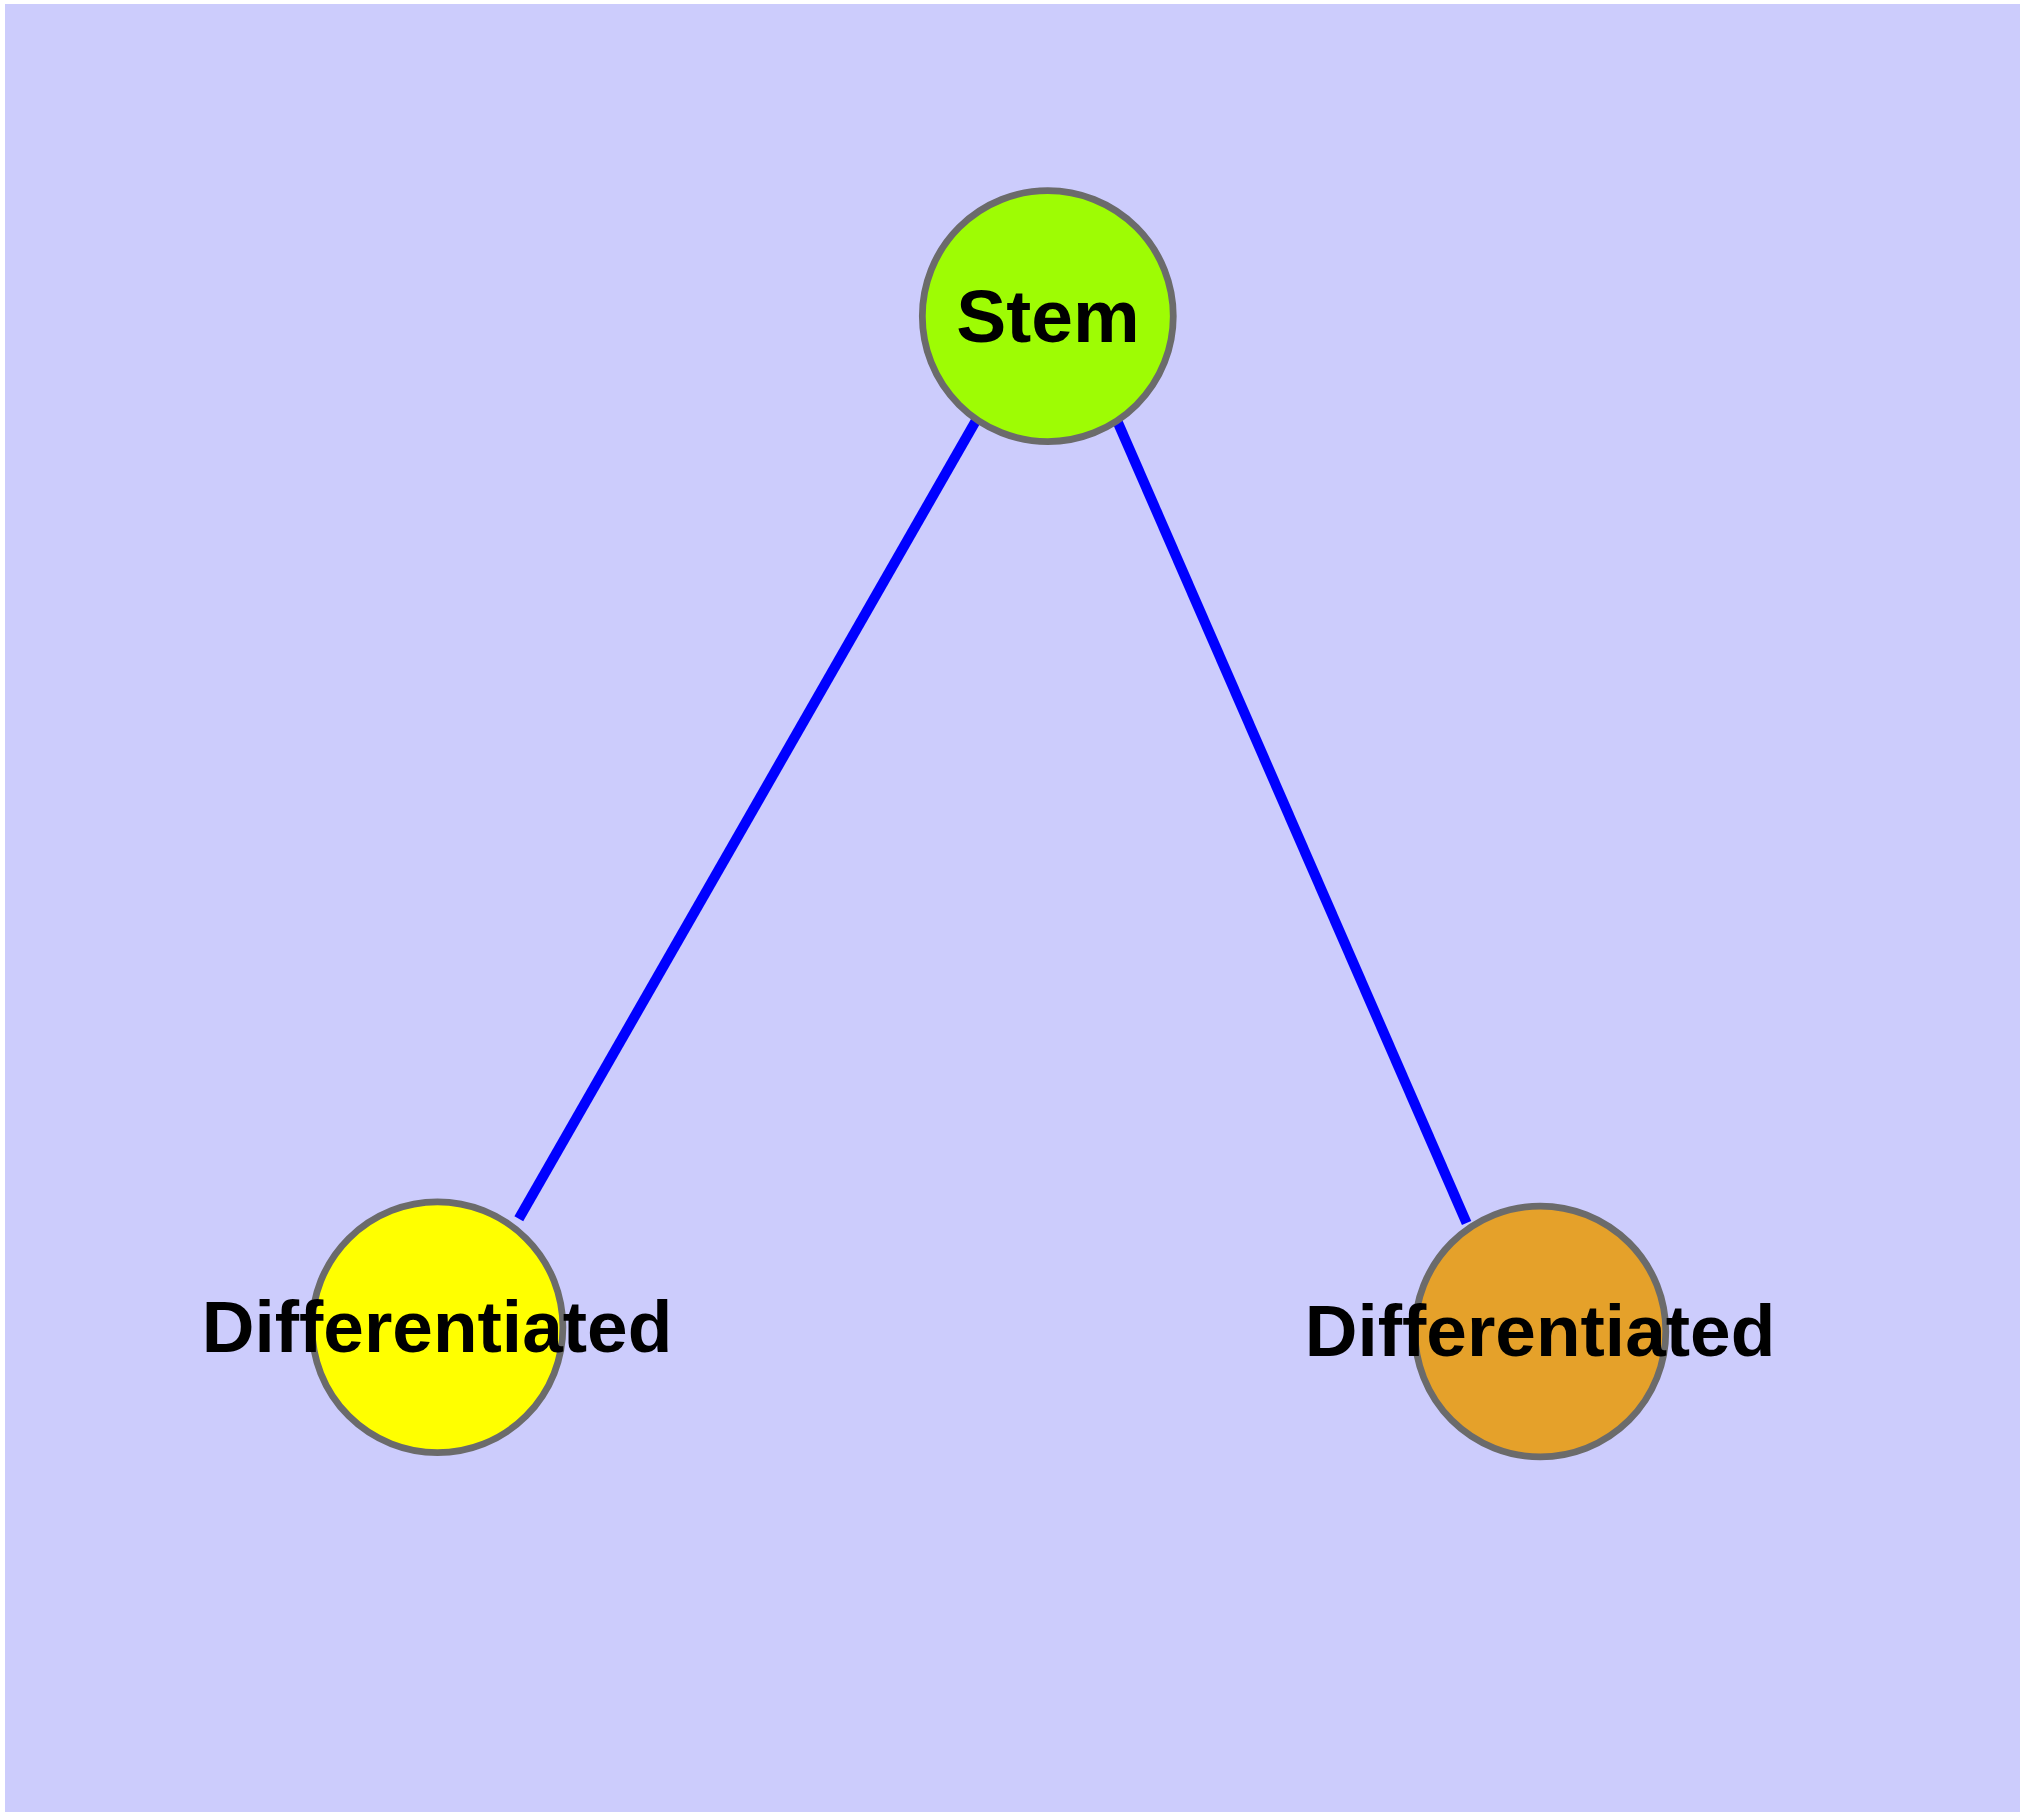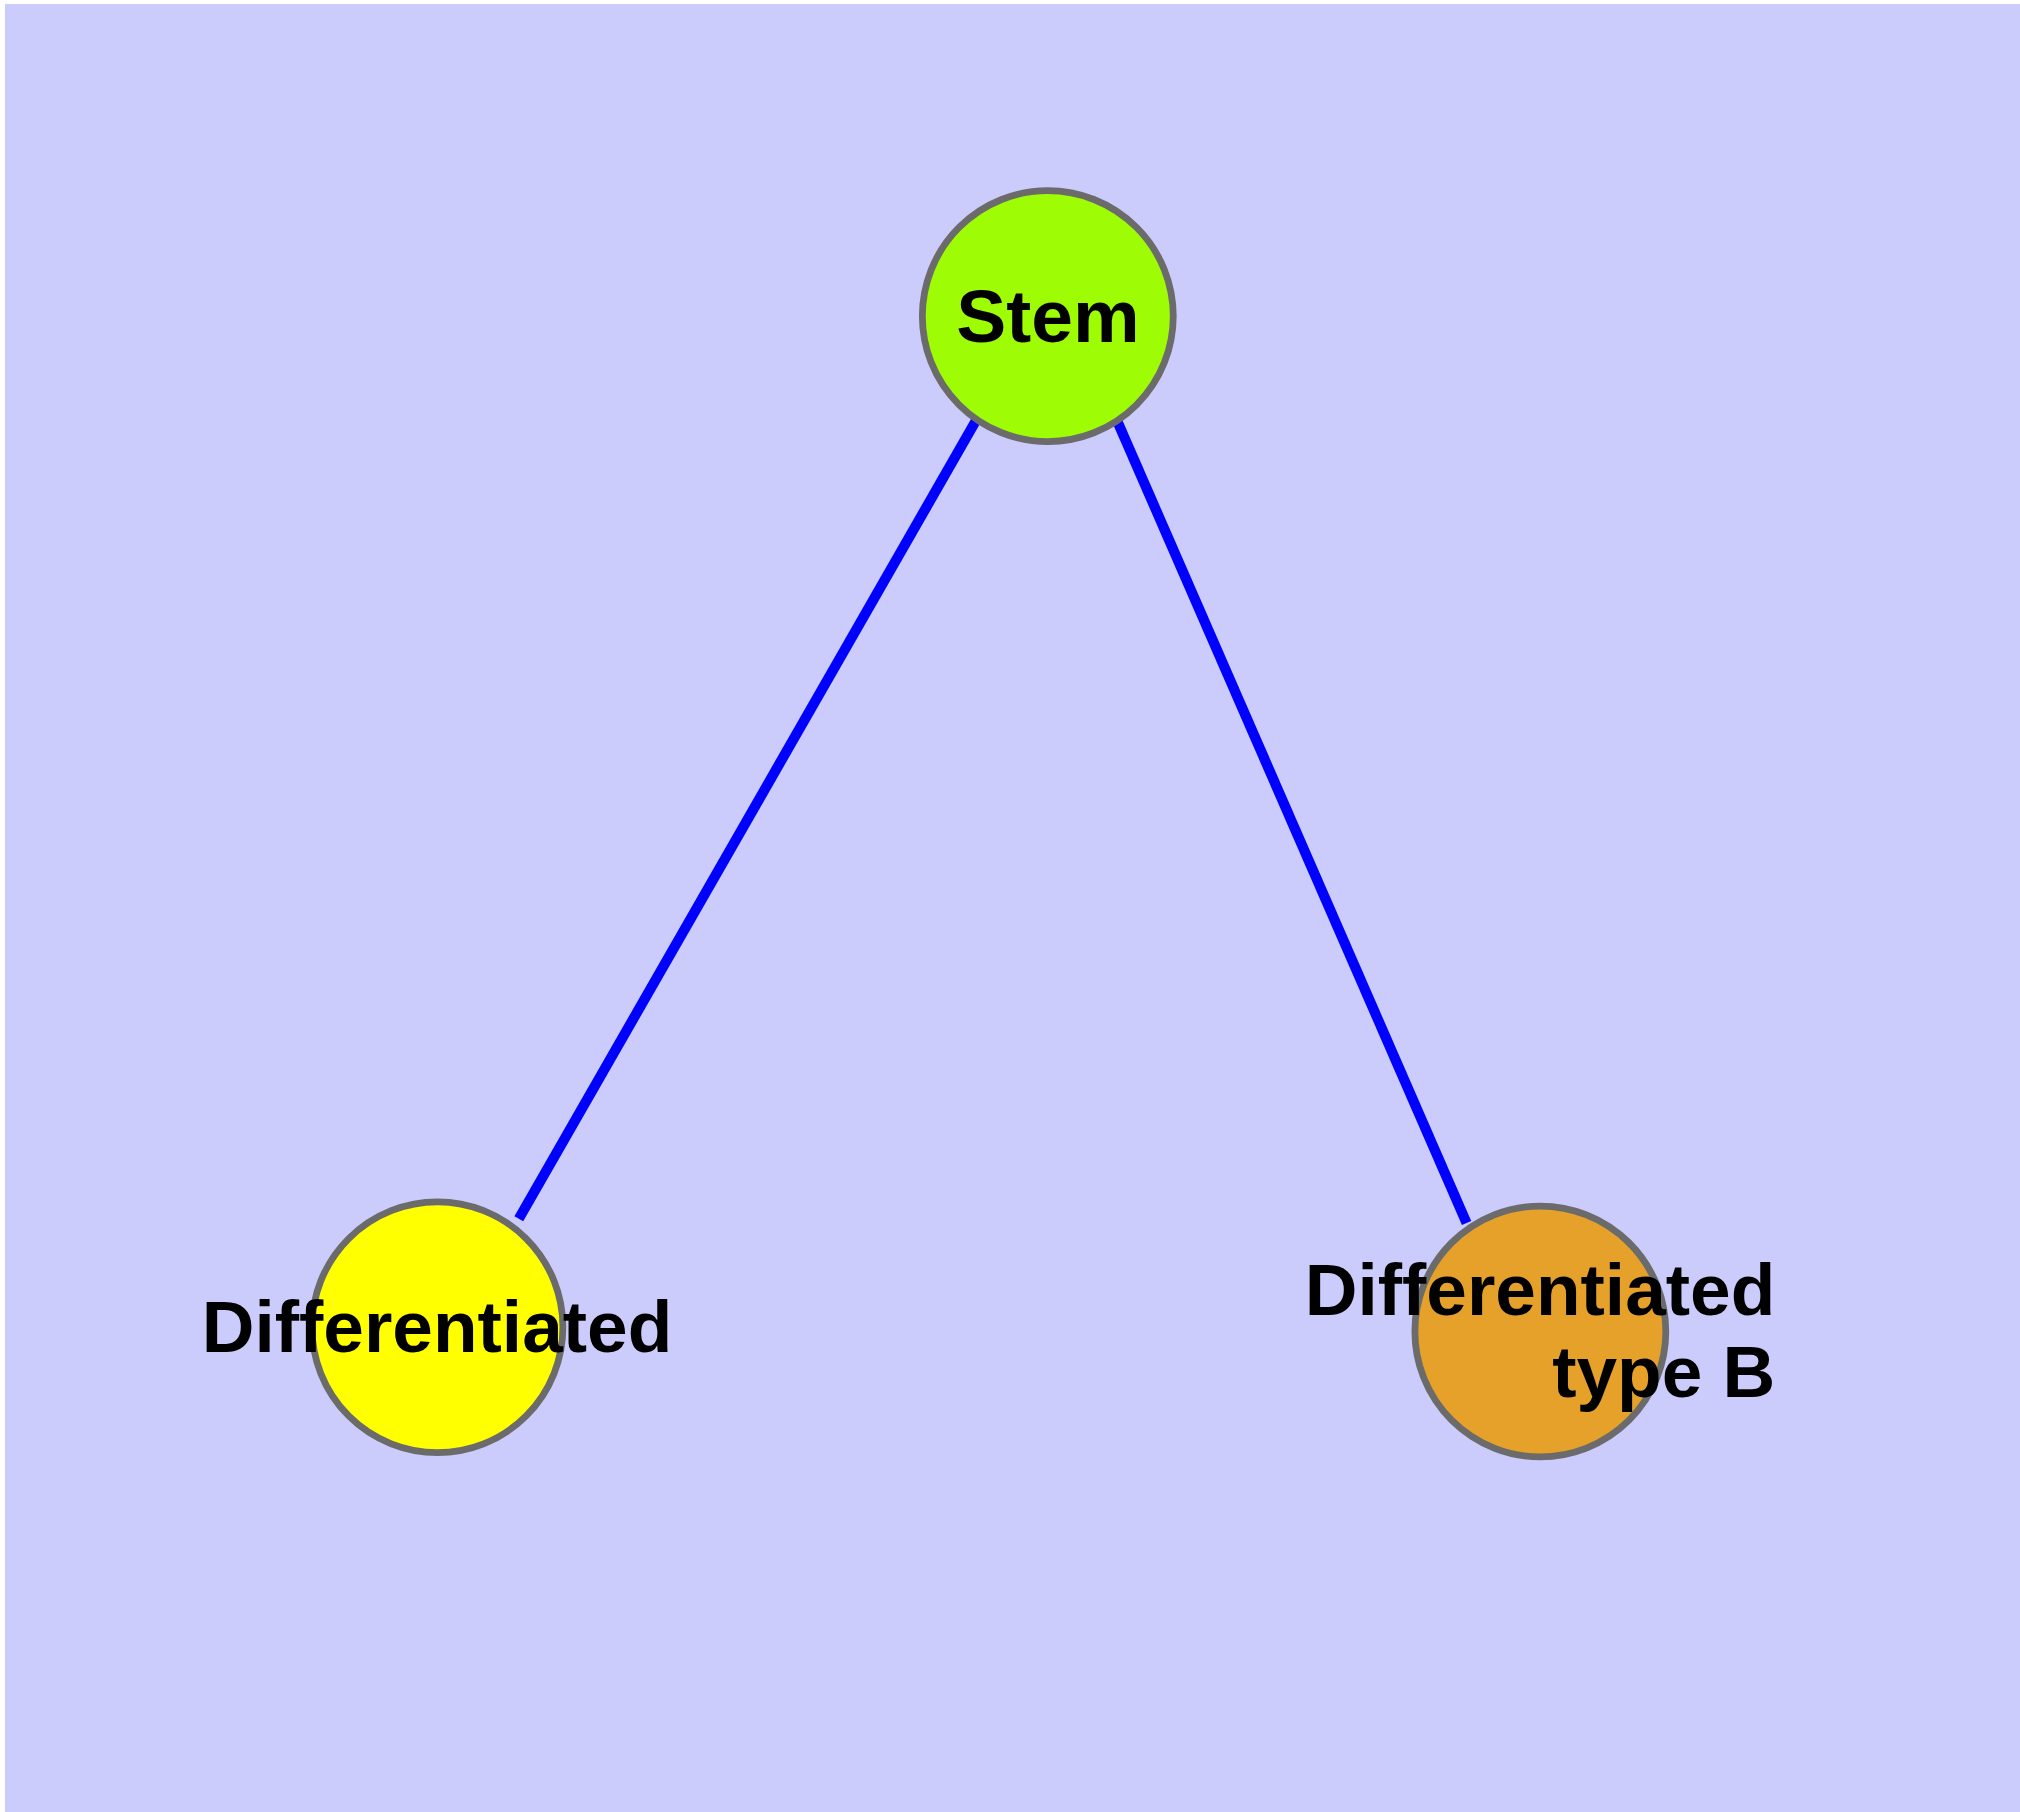--- a/index.html
+++ b/index.html
@@ -30,21 +30,21 @@
     top: 0;
     width: 2021px;
     height: 1812px;
   }
   .node-label {
     position: absolute;
     color: #000000;
     font-weight: bold;
     font-size: 73px;
     line-height: 1.12;
-    text-align: right;
+    text-align: left;
     white-space: pre;
     pointer-events: none;
     transform: translate(-50%, -50%);
   }
   .node-label.single {
     font-size: 75px;
   }
 </style>
 </head>
 <body>
@@ -64,16 +64,16 @@
       <circle cx="1236" cy="373" r="148" fill="#9efc04" stroke="#6b6b6b" stroke-width="8"></circle>
       <circle cx="516" cy="1566" r="148" fill="#ffff00" stroke="#6b6b6b" stroke-width="8"></circle>
       <circle cx="1817" cy="1571" r="148" fill="#e5a12a" stroke="#6b6b6b" stroke-width="8"></circle>
     </g>
   </svg>
 
   <div class="node-label single" style="left: 1048px; top: 316px; color: rgb(0, 0, 0);">Stem</div>
 
   <div class="node-label" style="left: 437px; top: 1327px; color: rgb(0, 0, 0);"><span>Differentiated</span><br></div>
 
-  <div class="node-label" style="left: 1540px; top: 1331px; color: rgb(0, 0, 0);"><span>Differentiated</span><br><span>type B</span></div>
+  <div class="node-label" style="left: 1540px; top: 1331px; color: rgb(0, 0, 0);"><span>Differentiated</span><br></div>
 
 </div>
 
 
 </body></html>

